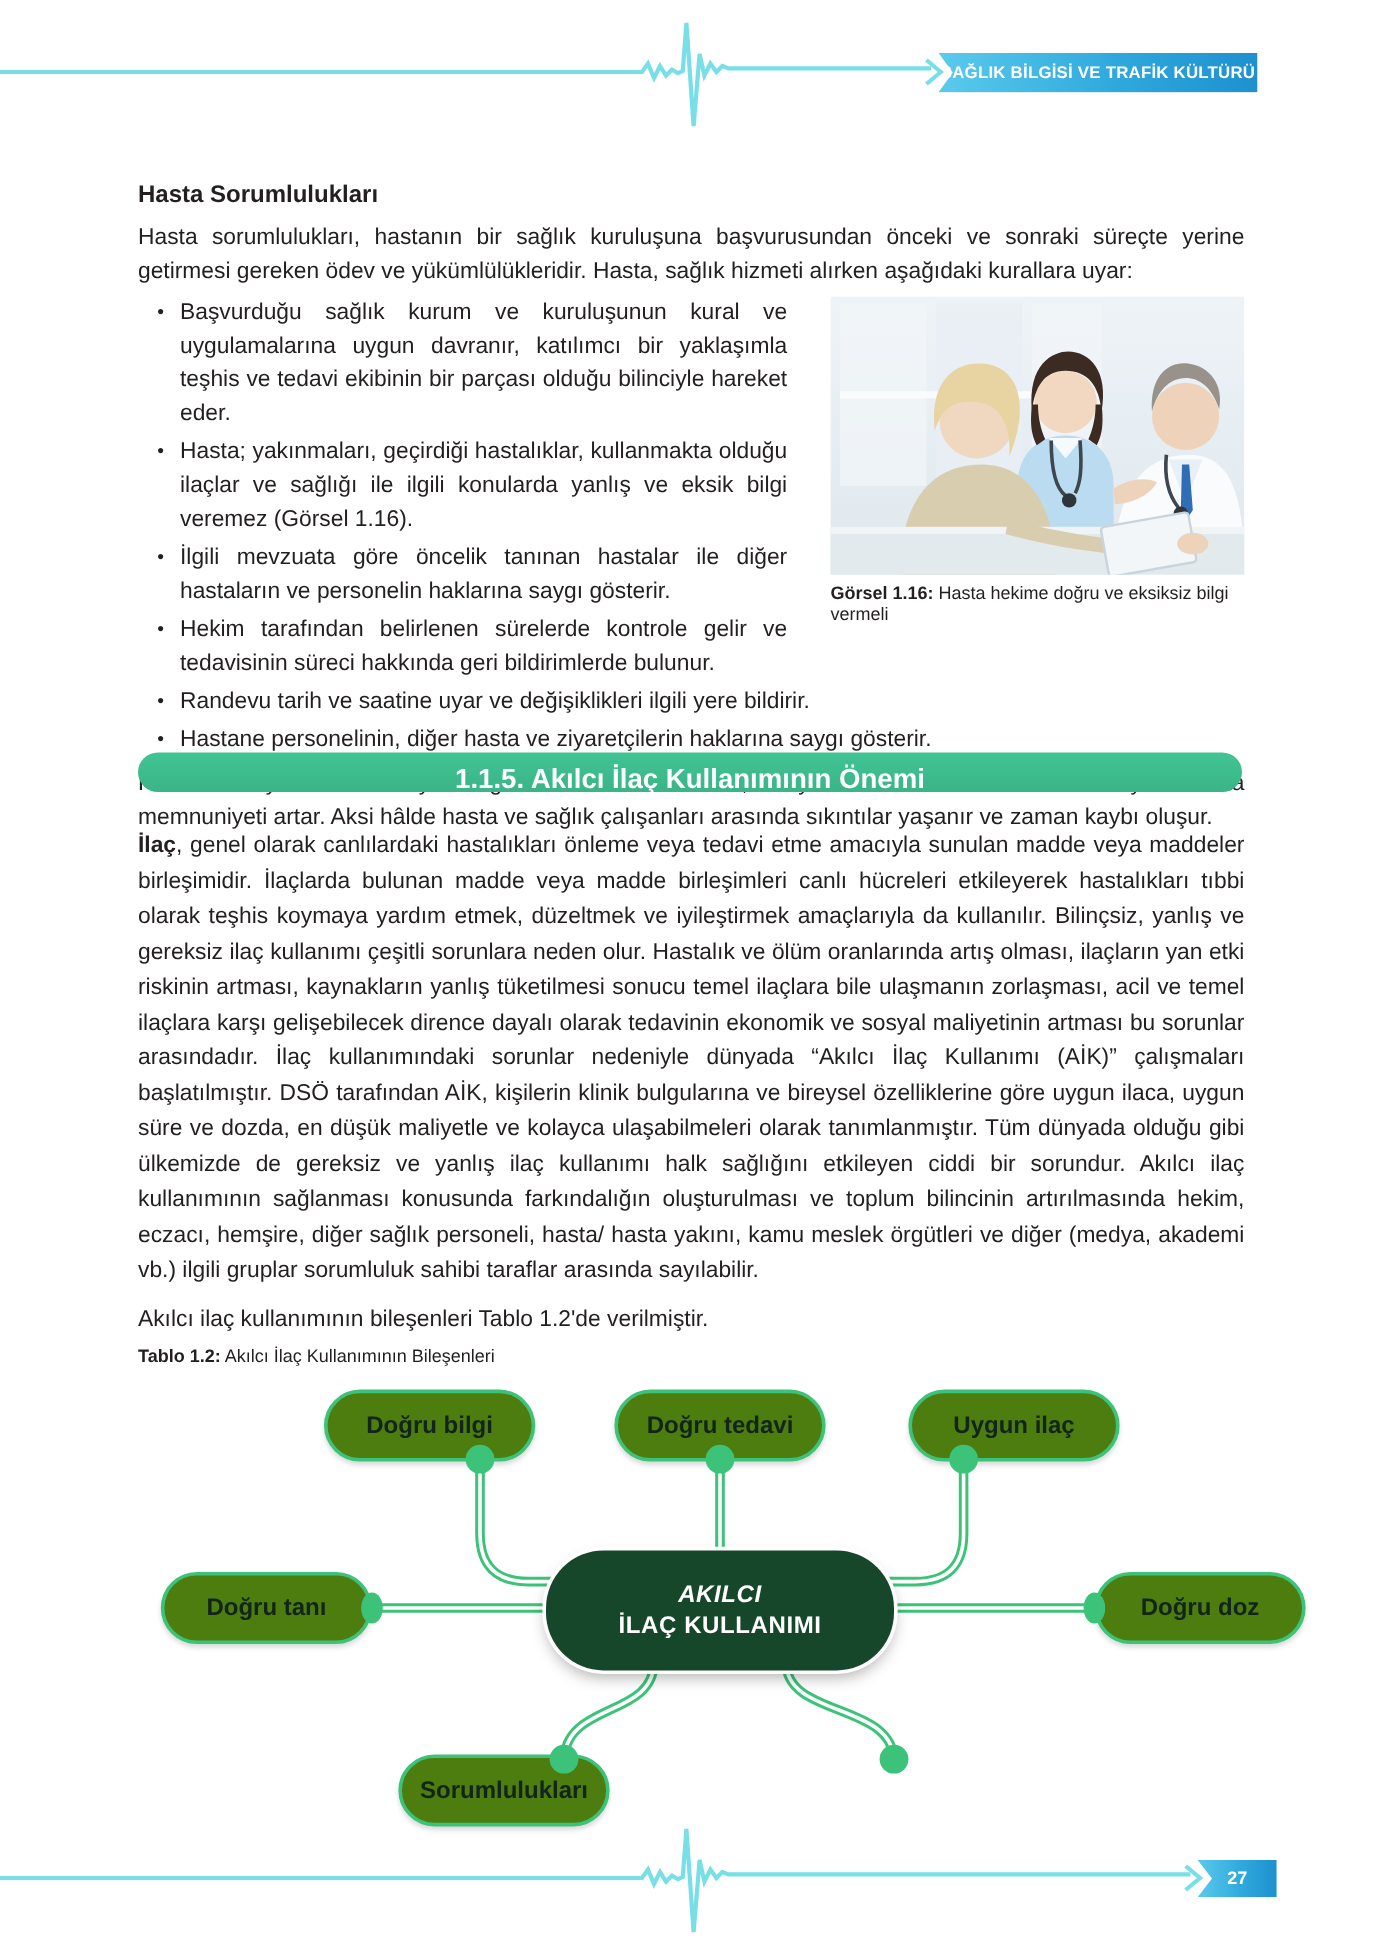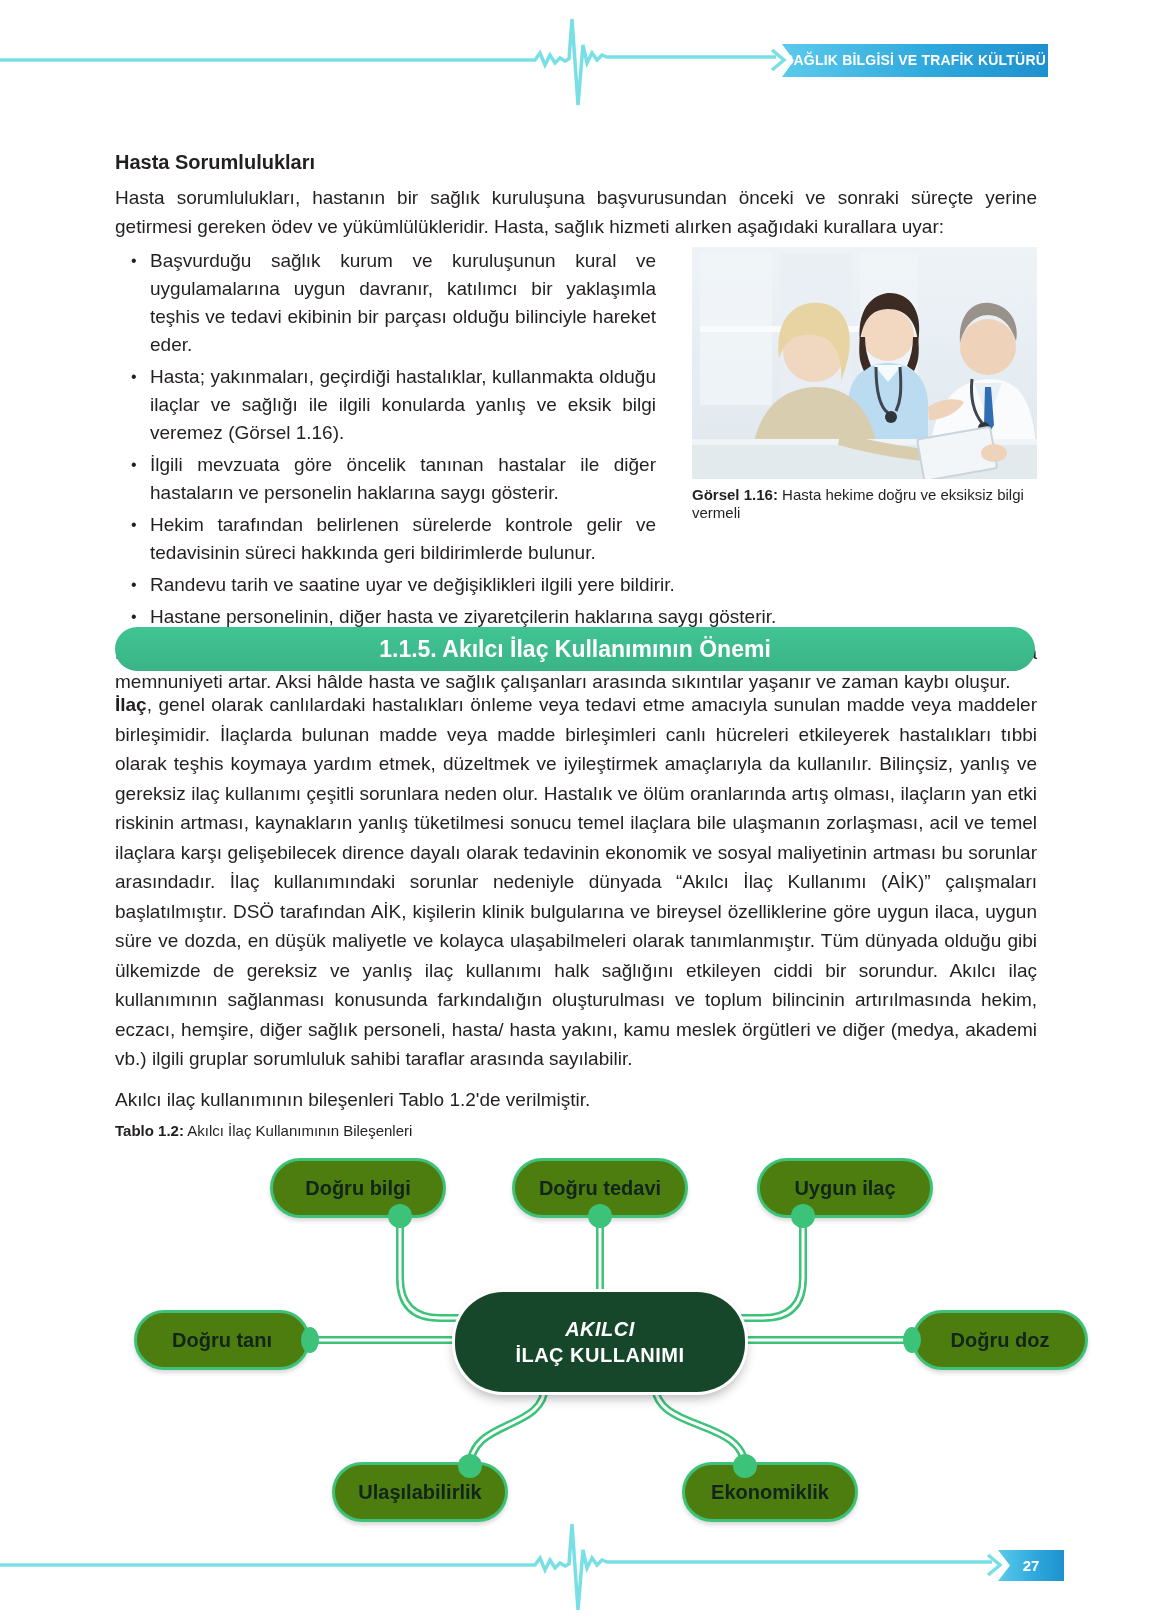--- a/index.html
+++ b/index.html
@@ -24,21 +24,21 @@
   .content h2{margin:0 0 8px 0;font-size:20px;line-height:26px;text-align:left;}
   .fig{float:right;width:345px;margin:6px 0 4px 20px;padding-left:16px;}
   .fig .photo{width:345px;height:232px;display:block;}
   .figcap{margin-top:7px;font-size:15px;line-height:18px;text-align:left;}
   .figcap b{font-weight:bold;}
   ul.bullets{margin:6px 0 0 0;padding:0;list-style:none;}
   ul.bullets li{position:relative;padding-left:35px;margin-bottom:4px;line-height:28px;}
   ul.bullets li::before{content:"•";position:absolute;left:16px;top:0;font-size:16px;line-height:28px;}
   .closing{margin:7px 0 0 0;}
   .section-banner{
-    position:absolute;left:115px;top:627px;width:920px;height:44px;border-radius:22px;
+    position:absolute;left:115px;top:627px;width:920px;height:33px;border-radius:22px;
     background:linear-gradient(180deg,#41c493 0%,#3ab488 100%);
     color:#ffffff;font-weight:bold;font-size:23px;text-align:center;line-height:44px;
   }
   .bodypara{position:absolute;left:115px;top:690px;width:922px;font-size:19px;line-height:29.5px;text-align:justify;}
   .bodypara .lead{font-weight:bold;}
   .table-intro{position:absolute;left:115px;top:1086px;width:922px;font-size:19px;line-height:28px;}
   .table-cap{position:absolute;left:115px;top:1122px;width:922px;font-size:15px;line-height:18px;}
   .table-cap b{font-weight:bold;}
   
   .diagram{position:absolute;left:0;top:1150px;width:1152px;height:410px;}
@@ -158,22 +158,21 @@
   <div class="table-cap">
     <b>Tablo 1.2:</b><span> Akılcı İlaç Kullanımının Bileşenleri</span>
   </div>
 
   <div class="diagram">
     <div class="pill pill-0">Doğru bilgi</div>
     <div class="pill pill-1">Doğru tedavi</div>
     <div class="pill pill-2">Uygun ilaç</div>
     <div class="pill pill-3">Doğru tanı</div>
     <div class="pill pill-4">Doğru doz</div>
-    <div class="pill pill-5">Ulaşılabilirlik</div>
-    <div class="pill pill-6">Ekonomiklik</div>
+    <div class="pill pill-5">Sorumlulukları</div>
 
     <svg class="links" width="1152" height="410" viewBox="0 0 1152 410">
       <g fill="none" stroke="#3cc379" stroke-width="8">
         <path d="M400,64 L400,128 Q400,168 440,168 L500,168"></path>
         <path d="M600,64 L600,160"></path>
         <path d="M803,64 L803,128 Q803,168 763,168 L700,168"></path>
         <path d="M310,190 L500,190"></path>
         <path d="M700,190 L912,190"></path>
         <path d="M545,235 C545,282 470,268 470,318"></path>
         <path d="M655,235 C655,282 745,268 745,318"></path>

